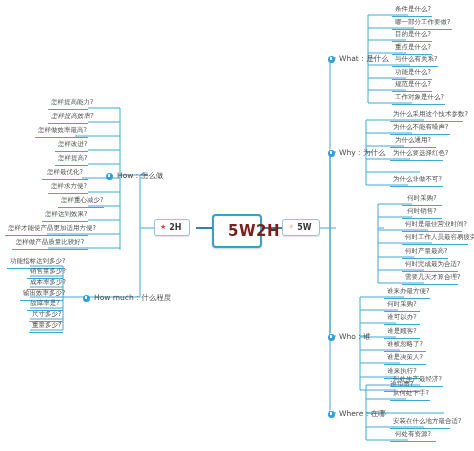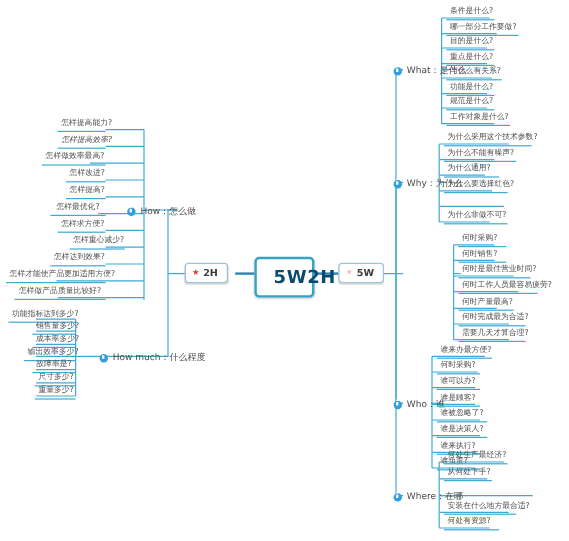--- a/index.html
+++ b/index.html
@@ -13,21 +13,21 @@
   #canvas{position:absolute;left:0;top:0;width:474px;height:451px;}
   svg#wires{position:absolute;left:0;top:0;width:474px;height:451px;pointer-events:none;}
 
   .node{position:absolute;box-sizing:border-box;white-space:nowrap;}
 
   
   .root{
     background:#ffffff;
     border:2px solid #35a3c4;
     border-radius:4px;
-    color:#0c4a6e;
+    color:#7f1d1d;
     font-size:15px;
     font-weight:bold;
     letter-spacing:.5px;
     padding:6px 14px;
     text-align:center;
     box-shadow:0 1px 2px rgba(0,0,0,.18);
   }
 
   
   .mid{
@@ -71,21 +71,21 @@
   
   .leaf{
     font-size:6.5px;
     color:#4d4d4d;
     line-height:11px;
     border-bottom:1px solid #3fa9d4;
     padding:0 3px 1px 3px;
     text-align:center;
   }
   .leaf.left{text-align:center;}
-  .leaf.right{text-align:left;}
+  .leaf.right{text-align:center;margin-left:20px;}
 </style>
 </head>
 <body>
 
 <div id="canvas">
 
   <svg id="wires" viewBox="0 0 474 451" xmlns="http://www.w3.org/2000/svg">
     <g fill="none" stroke="#2d84ad" stroke-width="2">
 
       <path d="M212 228 L196 228"></path>

